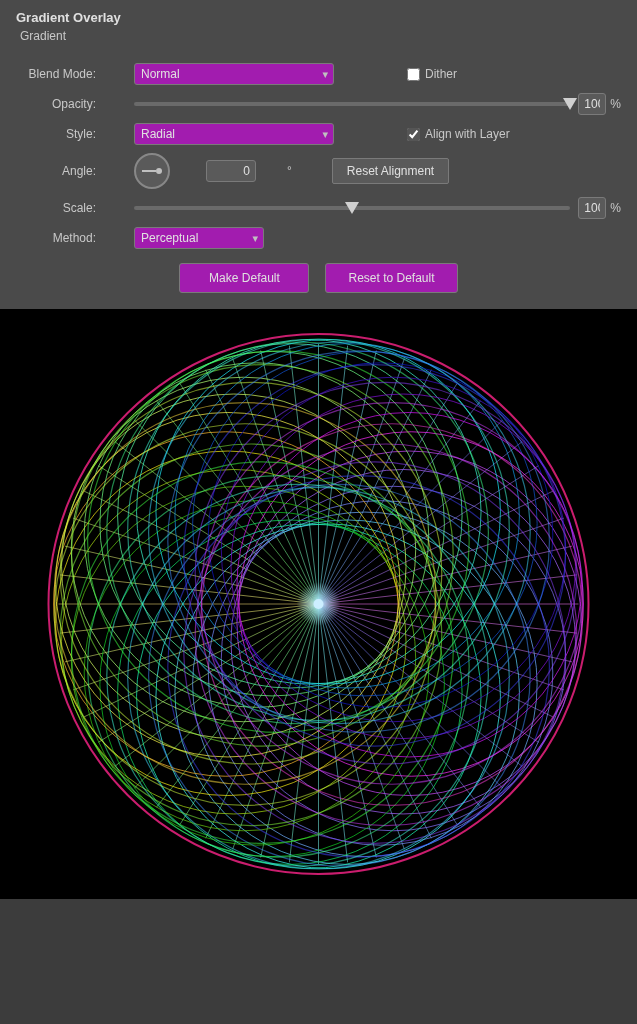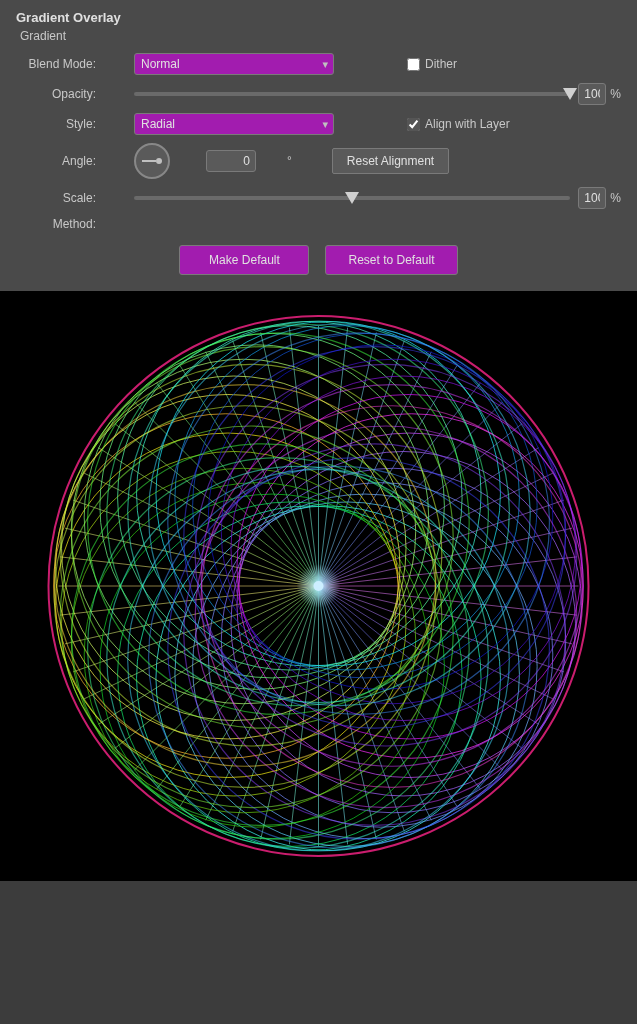--- a/index.html
+++ b/index.html
@@ -21,21 +21,21 @@
     .panel-title {
       font-size: 13px;
       color: #e0e0e0;
       margin-bottom: 4px;
       font-weight: bold;
     }
 
     .section-title {
       font-size: 12px;
       color: #c8c8c8;
-      margin-bottom: 10px;
+      margin-bottom: 20px;
       padding-left: 4px;
     }
 
     .row {
       display: flex;
       align-items: center;
       margin-bottom: 8px;
       gap: 28px;
     }
 
@@ -357,20 +357,27 @@
       <div class="slider-track">
         <div class="slider-thumb scale-thumb"></div>
       </div>
       <input type="text" class="number-input" value="100" style="">
       <span class="unit-label">%</span>
     </div>
   </div>
 
   <div class="row">
     <span class="label">Method:</span>
+    <div class="select-wrapper">
+      <select class="method-select">
+        <option selected="">Perceptual</option>
+        <option>Linear</option>
+        <option>Classic</option>
+      </select>
+    </div>
   </div>
 
   <div class="bottom-buttons">
     <button class="action-btn">Make Default</button>
     <button class="action-btn">Reset to Default</button>
   </div>
 </div>
 
 <div class="bottom-panel">
   <svg class="spiral-canvas" viewBox="0 0 637 590" xmlns="http://www.w3.org/2000/svg">

